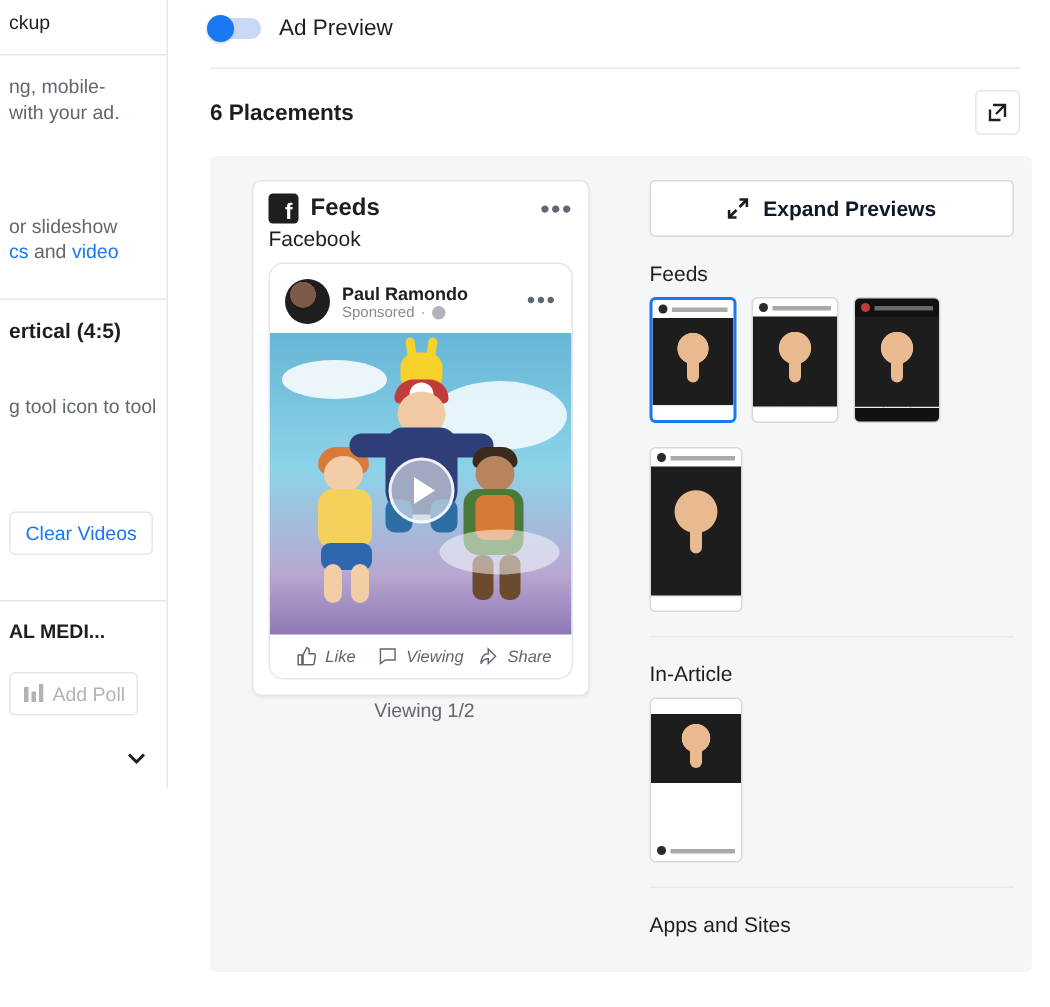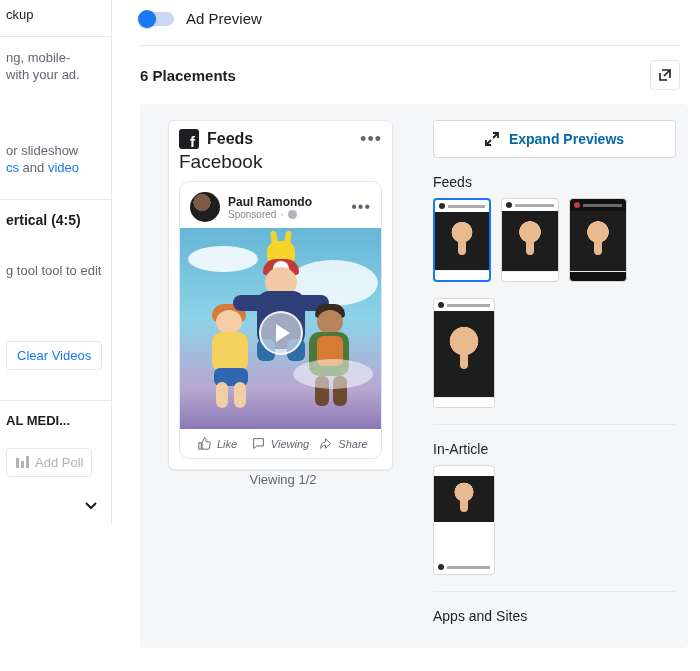--- a/index.html
+++ b/index.html
@@ -63,21 +63,21 @@
   .phone-header { display: flex; align-items: center; justify-content: space-between; padding: 8px 10px 2px; }
   .phone-header .left { display: flex; align-items: center; gap: 8px; }
   .fb-square {
     width: 20px; height: 20px; background: #1c1e21; border-radius: 3px; position: relative;
   }
   .fb-square::after {
     content: "f"; color: #fff; font-weight: 700; font-family: Arial, sans-serif;
     position: absolute; right: 4px; bottom: -1px; font-size: 15px;
   }
   .feeds-title { font-weight: 700; font-size: 16px; color:#1c1e21; }
-  .platform-sub { font-size: 19px; color: #1c1e21; padding: 0 10px 8px; }
+  .platform-sub { font-size: 14px; color: #1c1e21; padding: 0 10px 8px; }
   .dots { color: #606770; font-size: 18px; letter-spacing: 1px; line-height: 1; }
 
   .post-frame { margin: 0 10px 10px; border: 1px solid #e4e6eb; border-radius: 10px; overflow: hidden; }
   .post-head { display:flex; align-items:center; justify-content:space-between; padding:10px 10px 6px; }
   .post-head .left { display:flex; align-items:center; gap:8px; }
   .avatar { width:30px; height:30px; border-radius:50%; background:#2a2a2a; background: radial-gradient(circle at 40% 35%, #7c5a4a 0 32%, #1e1e1e 33% 100%); }
   .poster-name { font-weight:700; font-size:12px; color:#1c1e21; }
   .sponsored { font-size:10px; color:#868b92; display:flex; align-items:center; gap:4px; }
   .sponsored .globe { width:9px; height:9px; border-radius:50%; background:#b0b3b9; display:inline-block; }
 
@@ -137,21 +137,21 @@
   }
 
   .post-actions{ display:flex; padding:8px 6px; }
   .post-actions .act{ flex:1; display:flex; align-items:center; justify-content:center; gap:6px; font-size:11px; color:#606770;font-style:italic; }
 
   .viewing { text-align:center; color:#606770; font-size:13px; margin-top:2px; }
 
   
   .right-col { flex:1; min-width:0; }
   .expand-btn {
-    width:100%; text-align:center; font-weight:700; font-size:14px; color:#0369a1;
+    width:100%; text-align:center; font-weight:700; font-size:14px; color:#0f172a;
     border:1px solid #d6d8db; background:#fff; border-radius:4px; padding:10px 0;
     display:flex; align-items:center; justify-content:center; gap:10px;
   }
   .section-label { font-size:14px; color:#1c1e21; margin:16px 0 8px; }
   .thumb-row { display:flex; flex-wrap:wrap; gap:10px; }
   .thumb {
     width:58px; height:84px; background:#fff; border:1px solid #d6d8db; border-radius:4px; overflow:hidden;
     display:flex; flex-direction:column;
   }
   .thumb.selected { border:2px solid #1877f2; }
@@ -182,21 +182,21 @@
   <div style="height:58px"></div>
   <div class="fragment">
     <span>or slideshow </span><br>
     <a href="#">cs</a><span> and </span><a href="#">video</a>
   </div>
 
   <div class="sep" style="margin-top:22px"></div>
   <div class="heading">ertical (4:5)</div>
 
   <div style="height:34px"></div>
-  <div class="fragment">g tool tool to edit</div>
+  <div class="fragment">g tool icon to tool</div>
 
   <div style="height:44px"></div>
   <button class="clear-videos">Clear Videos</button>
 
   <div class="sep"></div>
   <div class="heading" style="font-size:13px;">AL MEDI...</div>
 
   <div style="height:20px"></div>
   <button class="add-poll">
     <svg width="14" height="14" viewBox="0 0 14 14">

